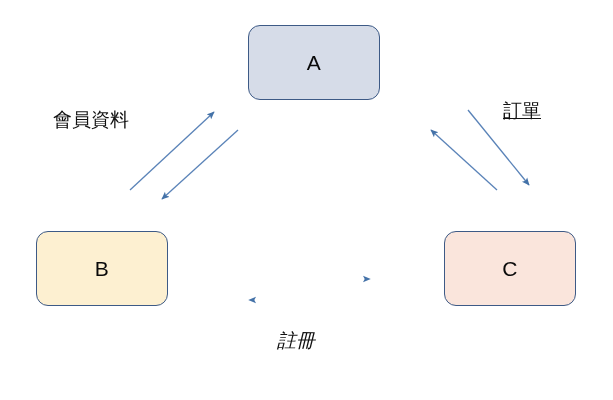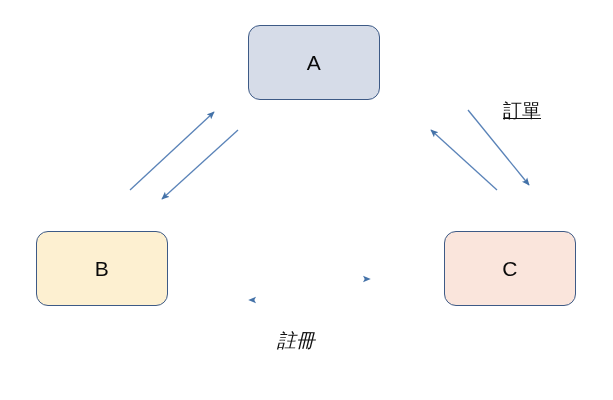--- a/index.html
+++ b/index.html
@@ -119,18 +119,19 @@
   </div>
 
   <div class="node" id="node-b">
     <span class="node-label">B</span>
   </div>
 
   <div class="node" id="node-c">
     <span class="node-label">C</span>
   </div>
 
+  <div class="edge-label" id="label-member">會員資料</div>
 
   <div class="edge-label" id="label-order">訂單</div>
 
   <div class="edge-label" id="label-register">註冊</div>
 
 </div>
 
 </body></html>

